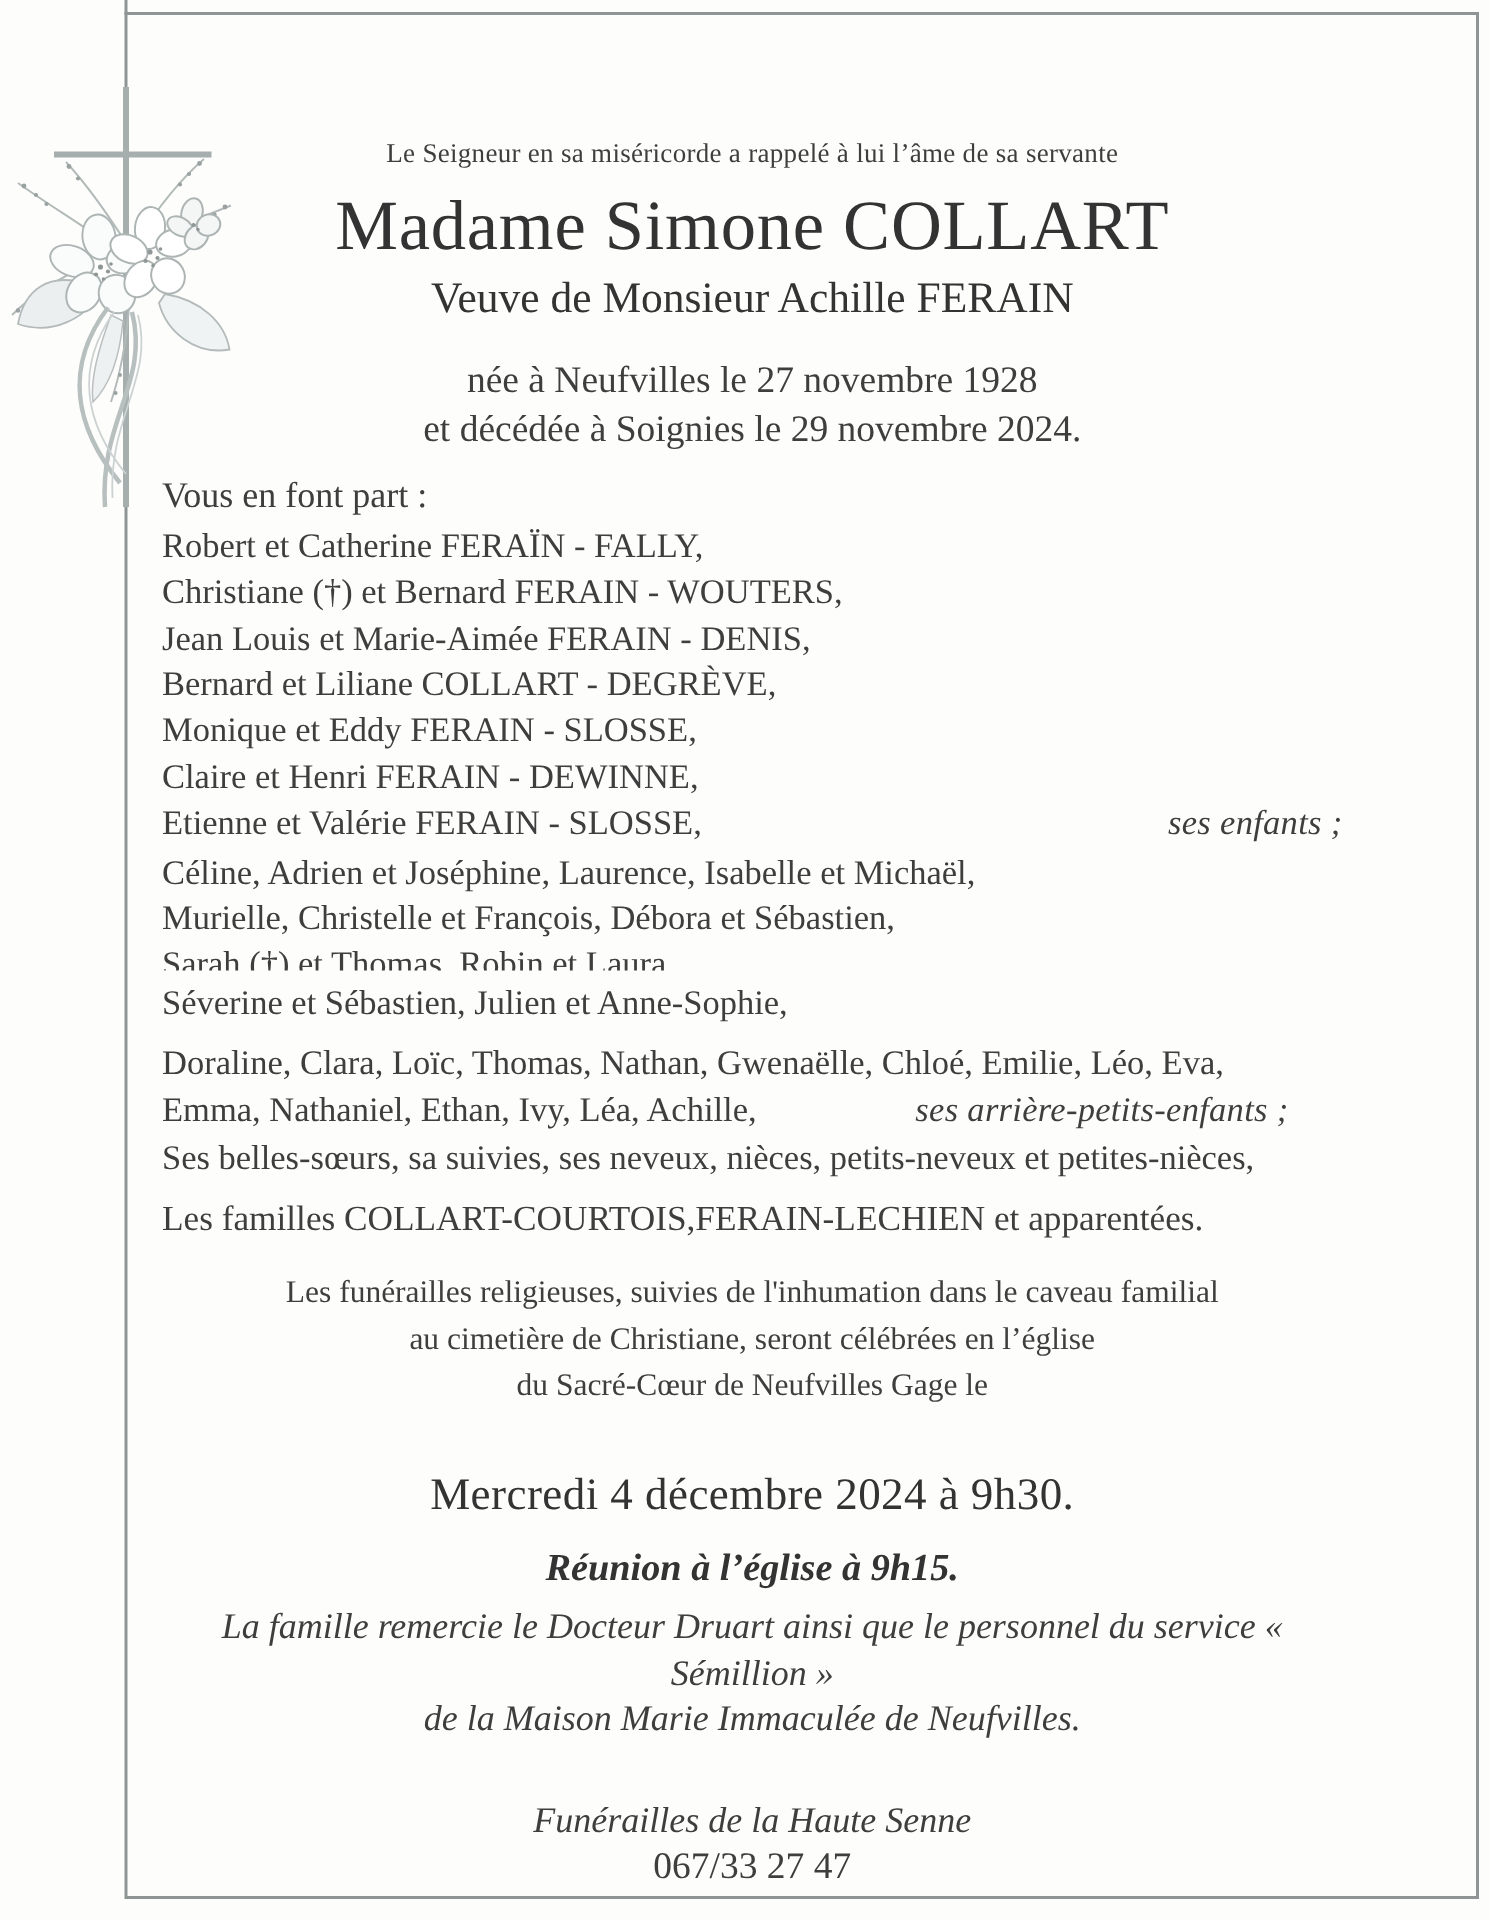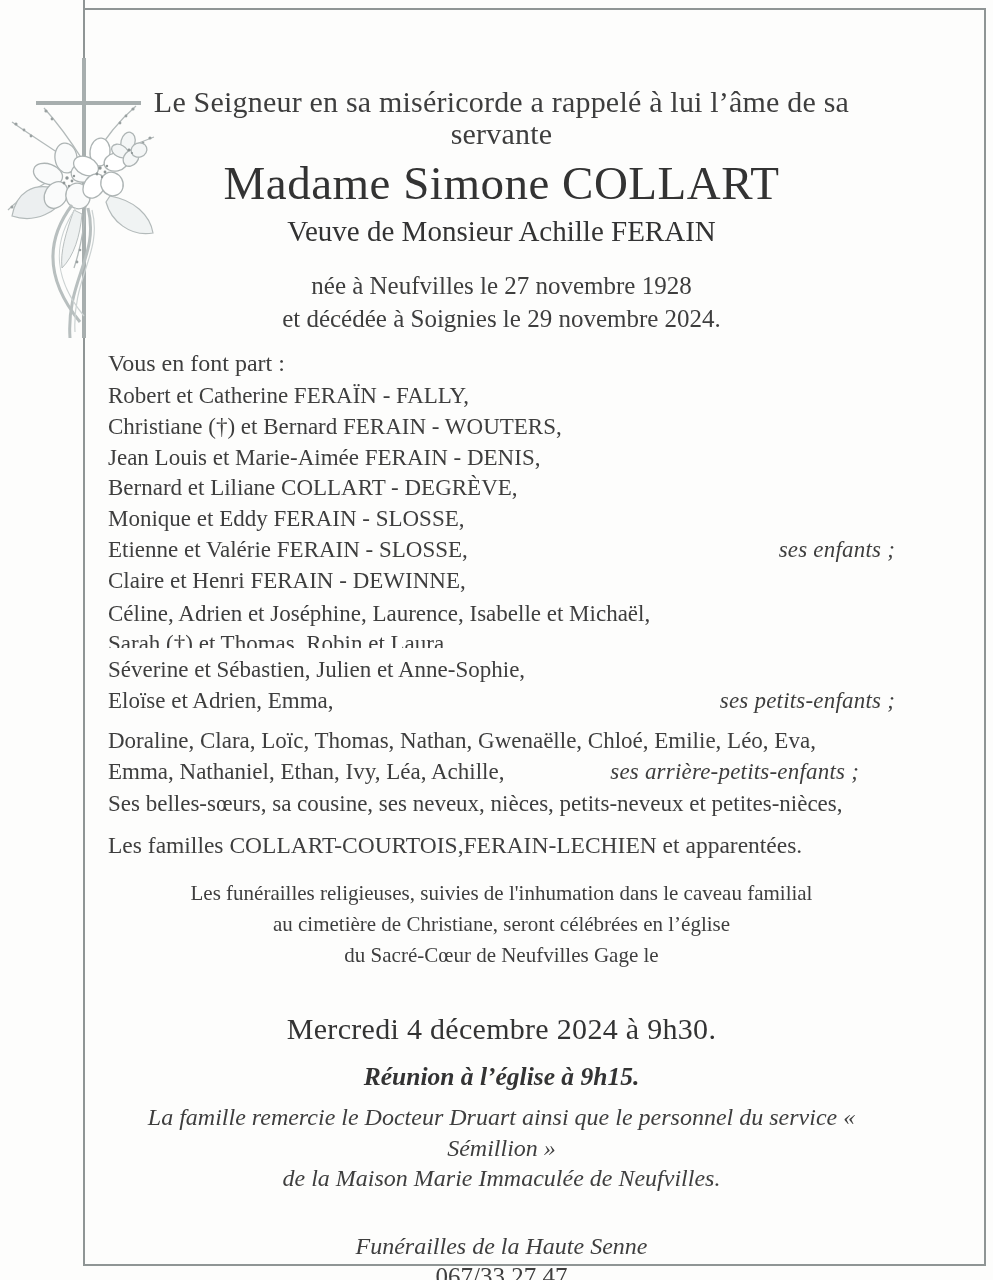--- a/index.html
+++ b/index.html
@@ -26,21 +26,21 @@
     position:absolute;left:83px;top:0;width:2px;height:10px;
     background:var(--frame);
   }
   svg.deco{position:absolute;left:0;top:52px;}
   .content{
     position:absolute;left:83px;top:8px;width:903px;height:1258px;
     box-sizing:border-box;
     padding:0 91px 0 25px;
   }
   .center{text-align:center;}
-  .intro{margin-top:78px;font-size:30px;line-height:32px;letter-spacing:.2px;}
+  .intro{margin-top:78px;font-size:18px;line-height:32px;letter-spacing:.2px;}
   .name{
     margin:6px 0 0 0;font-size:47px;line-height:54px;font-weight:400;
     color:var(--ink-dark);letter-spacing:.5px;text-align:center;
   }
   .widow{margin-top:3px;font-size:29px;line-height:36px;color:var(--ink-dark);}
   .born{margin-top:21px;font-size:25px;line-height:32px;}
   .died{margin-top:1px;font-size:25px;line-height:32px;}
   .lead{margin-top:13px;font-size:24px;line-height:31px;}
   .rows{margin:0;padding:0;}
   .row{
@@ -173,48 +173,45 @@
     <div class="died center">et décédée à Soignies le 29 novembre 2024.</div>
 
     <div class="lead">Vous en font part :</div>
 
     <div class="rows children">
       <div class="row">Robert et Catherine FERAÏN - FALLY,</div>
       <div class="row">Christiane (†) et Bernard FERAIN - WOUTERS,</div>
       <div class="row">Jean Louis et Marie-Aimée FERAIN - DENIS,</div>
       <div class="row">Bernard et Liliane COLLART - DEGRÈVE,</div>
       <div class="row">Monique et Eddy FERAIN - SLOSSE,</div>
+      <div class="row">Claire et Henri FERAIN - DEWINNE,</div>
       <div class="row">
         <span>Etienne et Valérie FERAIN - SLOSSE,</span>
         <span class="side-label">ses enfants ;</span>
       </div>
-      <div class="row">Claire et Henri FERAIN - DEWINNE,</div>
     </div>
 
     <div class="rows grandchildren">
       <div class="row">Céline, Adrien et Joséphine, Laurence, Isabelle et Michaël,</div>
+      <div class="row">Murielle, Christelle et François, Débora et Sébastien,</div>
       <div class="row clipped">
         <span class="cutoff">Sarah (†) et Thomas, Robin et Laura,</span>
       </div>
       <div class="row">Séverine et Sébastien, Julien et Anne-Sophie,</div>
-      <div class="row">
-        <span>Eloïse et Adrien, Emma,</span>
-        <span class="side-label">ses petits-enfants ;</span>
-      </div>
     </div>
 
     <div class="rows greatgrand">
       <div class="row">Doraline, Clara, Loïc, Thomas, Nathan, Gwenaëlle, Chloé, Emilie, Léo, Eva,</div>
       <div class="row">
         <span>Emma, Nathaniel, Ethan, Ivy, Léa, Achille,</span>
         <span class="side-label inset">ses arrière-petits-enfants ;</span>
       </div>
     </div>
 
-    <div class="row relatives">Ses belles-sœurs, sa cousine, ses neveux, nièces, petits-neveux et petites-nièces,</div>
+    <div class="row relatives">Ses belles-sœurs, sa suivies, ses neveux, nièces, petits-neveux et petites-nièces,</div>
 
     <div class="families">Les familles COLLART-COURTOIS,FERAIN-LECHIEN et apparentées.</div>
 
     <div class="ceremony center">
       <div>Les funérailles religieuses, suivies de l'inhumation dans le caveau familial</div>
       <div>au cimetière de Christiane, seront célébrées en l’église</div>
       <div>du Sacré-Cœur de Neufvilles Gage le</div>
     </div>
 
     <div class="date-line center">Mercredi 4 décembre 2024 à 9h30.</div>

